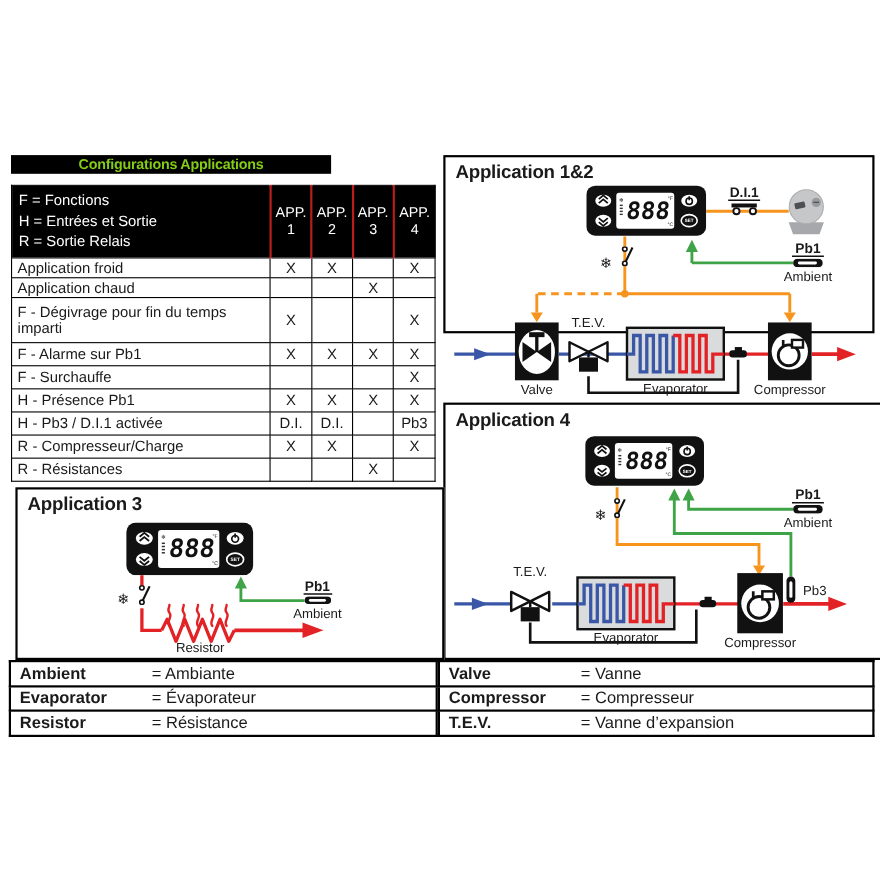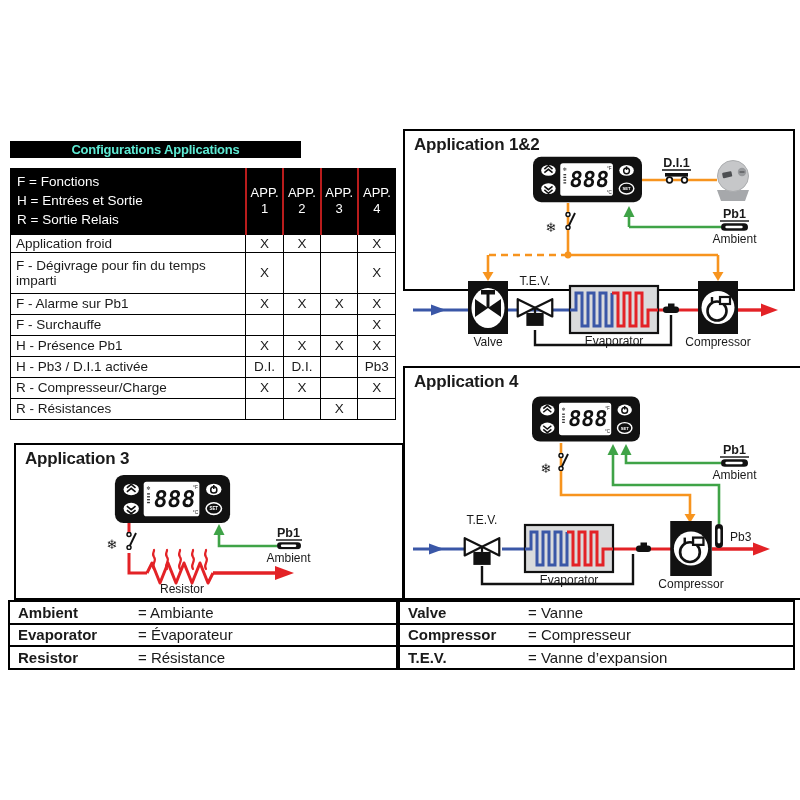--- a/index.html
+++ b/index.html
@@ -1,33 +1,33 @@
 <!DOCTYPE html>
 <html><head>
 <meta charset="utf-8">
 <style>
   html,body{margin:0;padding:0;background:#fff;}
   #stage{position:relative;width:800px;height:800px;background:#fff;overflow:hidden;
          font-family:"Liberation Sans",sans-serif;color:#1a1a1a;}
   
   #cfg-title{position:absolute;left:10px;top:141px;width:291px;height:17px;background:#000;
-             color:#5eead4;font-size:13px;font-weight:bold;text-align:center;line-height:17px;letter-spacing:-.2px;}
+             color:#84cc16;font-size:13px;font-weight:bold;text-align:center;line-height:17px;letter-spacing:-.2px;}
   #cfg-table{position:absolute;left:10px;top:168px;border-collapse:collapse;width:386px;
              font-size:13.5px;}
   #cfg-table td{border:1.5px solid #000;padding:0 3px;vertical-align:middle;}
   #cfg-table td.lbl{width:248px;padding-left:5px;}
   #cfg-table td.val{width:32px;text-align:center;}
   #cfg-table tr.hdr td{background:#000;color:#fff;border:1.5px solid #000;}
   #cfg-table tr.hdr td.app{border-left:2px solid #b91c1c;text-align:center;font-size:13px;line-height:1.25;padding:3px 0;}
   #cfg-table tr.hdr td.leg{font-size:13.5px;line-height:1.4;padding:4px 0 4px 6px;}
   #cfg-table tr.r1 td{height:17px;} #cfg-table tr.r2 td{height:40px;} #cfg-table tr.r3 td{height:20px;}
   
   .box{position:absolute;border:2px solid #000;box-sizing:border-box;background:#fff;}
   .box-title{position:absolute;left:9px;top:4px;font-size:17px;font-weight:bold;letter-spacing:-.2px;}
-  #box-app12{left:403px;top:129px;width:392px;height:162px;}
+  #box-app12{left:403px;top:141px;width:392px;height:162px;}
   #box-app4{left:403px;top:366px;width:464px;height:234px;}
   #box-app3{left:14px;top:443px;width:390px;height:157px;}
   .diagram{position:absolute;left:0;top:0;}
   
   .legend{position:absolute;top:600px;border-collapse:collapse;}
   #legend-left{left:8px;width:390px;}
   #legend-right{left:398px;width:397px;}
   .legend td{border:2px solid #000;height:20.5px;font-size:15px;padding:0 0 0 8px;}
   .legend td.term{width:112px;font-weight:bold;border-right:none;}
   .legend td.def{border-left:none;}
@@ -150,20 +150,27 @@
             <div>4</div>
           </td>
     </tr>
     <tr class="r1">
           <td class="lbl">Application froid</td>
           <td class="val">X</td>
           <td class="val">X</td>
           <td class="val"></td>
           <td class="val">X</td>
         </tr>
+    <tr class="r1">
+          <td class="lbl">Application chaud</td>
+          <td class="val"></td>
+          <td class="val"></td>
+          <td class="val">X</td>
+          <td class="val"></td>
+        </tr>
     <tr class="r2">
           <td class="lbl">F - Dégivrage pour fin du temps imparti</td>
           <td class="val">X</td>
           <td class="val"></td>
           <td class="val"></td>
           <td class="val">X</td>
         </tr>
     <tr class="r3">
           <td class="lbl">F - Alarme sur Pb1</td>
           <td class="val">X</td>

